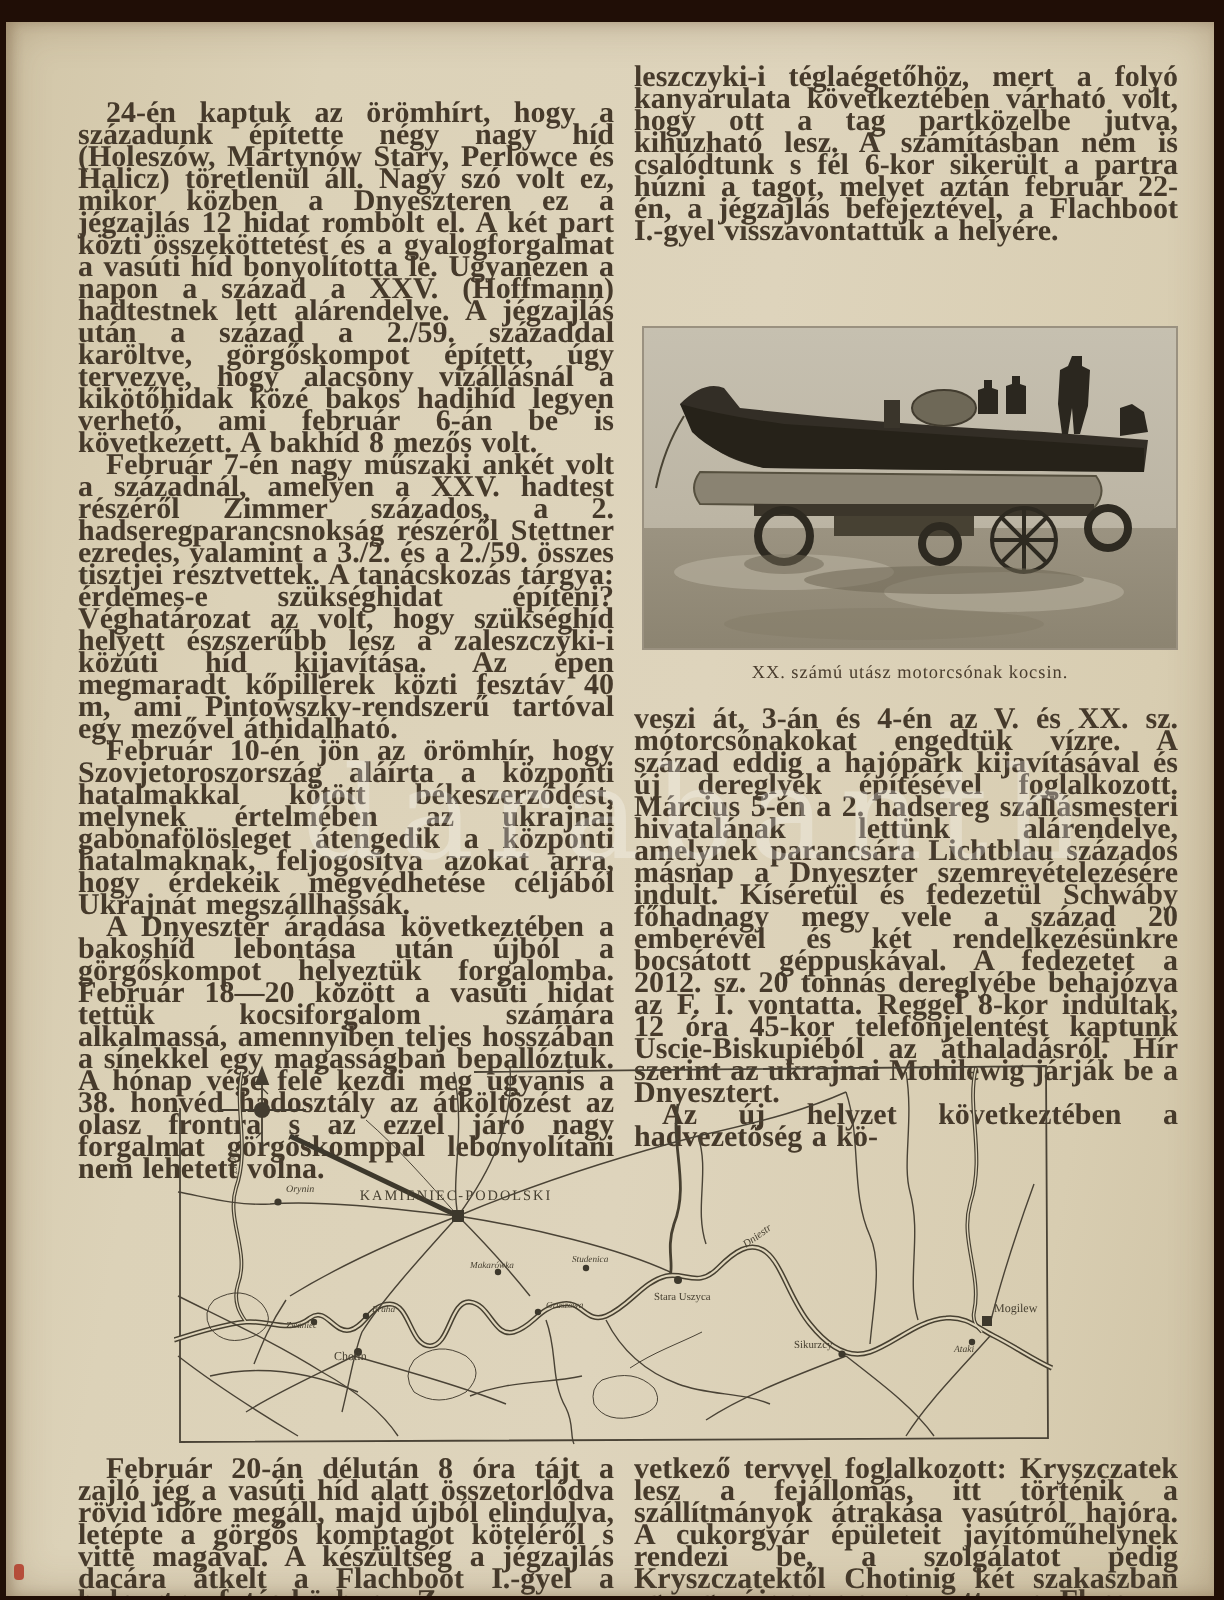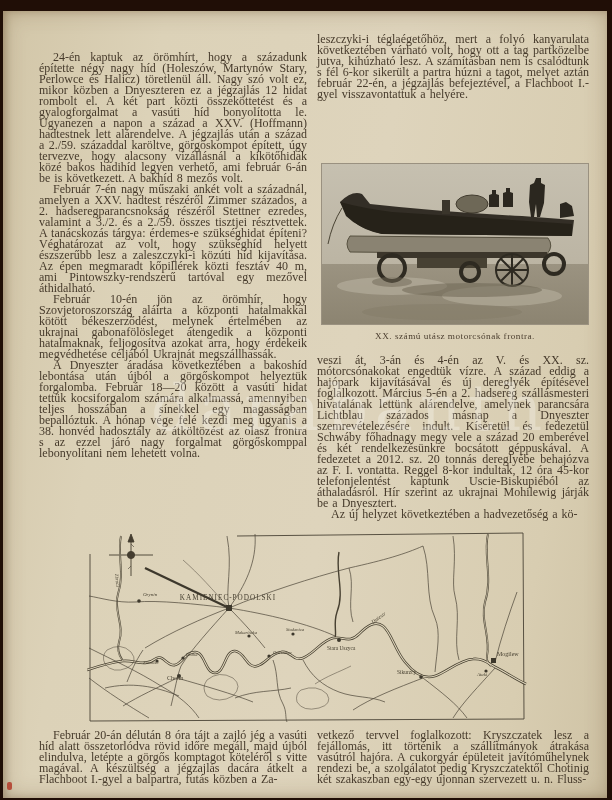--- a/index.html
+++ b/index.html
@@ -9,23 +9,24 @@
     font-family:"Liberation Serif", serif;
   }
   .page{
     position:absolute;left:3px;top:11px;width:604px;height:787px;
     background:linear-gradient(100deg,#d2c6a8 0%,#dcd2b8 22%,#ded4bc 55%,#d8cdb1 85%,#cfc3a5 100%);
     box-shadow:inset 0 0 22px rgba(92,62,30,.28), inset 3px 0 6px rgba(80,50,25,.25);
     overflow:hidden;
   }
   .txt{
     position:absolute;
-    font-size:12px;line-height:11px;
+    font-size:15px;line-height:11px;
     color:#463a2b;text-align:justify;
     word-spacing:1px;
+    font-weight:bold;
   }
   .txt p{margin:0;text-indent:14px;}
   .txt p.cont{text-indent:0;}
   .photo-wrap{
     position:absolute;left:318px;top:152px;width:268px;height:162px;
     border:1px solid #9a9180;box-sizing:border-box;background:#b9b3a3;
   }
   .caption{
     position:absolute;left:318px;top:320px;width:268px;
     font-size:9.2px;color:#4a3d2e;text-align:center;letter-spacing:.5px;
@@ -104,21 +105,21 @@
         <path d="M190,90 v32 M174,106 h32 M179,95 l22,22 M201,95 l-22,22"></path>
       </g>
       <circle cx="232" cy="100" r="10" fill="none" stroke="#2e2a21" stroke-width="4"></circle>
 
       <path d="M20,44 Q10,60 6,80" stroke="#4a4434" stroke-width="1" fill="none"></path>
 
       <ellipse cx="150" cy="126" rx="70" ry="7" fill="#6f6756" opacity=".55"></ellipse>
       <ellipse cx="70" cy="118" rx="20" ry="5" fill="#6f6756" opacity=".5"></ellipse>
     </svg>
   </div>
-  <div class="caption">XX. számú utász motorcsónak frontra.</div>
+  <div class="caption">XX. számú utász motorcsónak kocsin.</div>
 
   <div class="txt" style="left:314px;top:344px;width:272px;">
     <p class="cont">veszi át, 3-án és 4-én az V. és XX. sz. mótorcsónakokat engedtük vízre. A század eddig a hajópark kijavításával és új dereglyék építésével foglalkozott. Március 5-én a 2. hadsereg szállásmesteri hivatalának lettünk alárendelve, amelynek parancsára Lichtblau százados másnap a Dnyeszter szemrevételezésére indult. Kíséretül és fedezetül Schwáby főhadnagy megy vele a század 20 emberével és két rendelkezésünkre bocsátott géppuskával. A fedezetet a 2012. sz. 20 tonnás dereglyébe behajózva az F. I. vontatta. Reggel 8-kor indultak, 12 óra 45-kor telefonjelentést kaptunk Uscie-Biskupiéból az áthaladásról. Hír szerint az ukrajnai Mohilewig járják be a Dnyesztert.</p>
     <p>Az új helyzet következtében a hadvezetőség a kö-</p>
   </div>
 
   <div class="map-wrap">
     <svg width="440" height="194" viewBox="0 0 440 194">
 
       <path d="M3,24 L3,191 L437,189 L436,3 L150,6" fill="none" stroke="#4a4336" stroke-width="0.9"></path>

